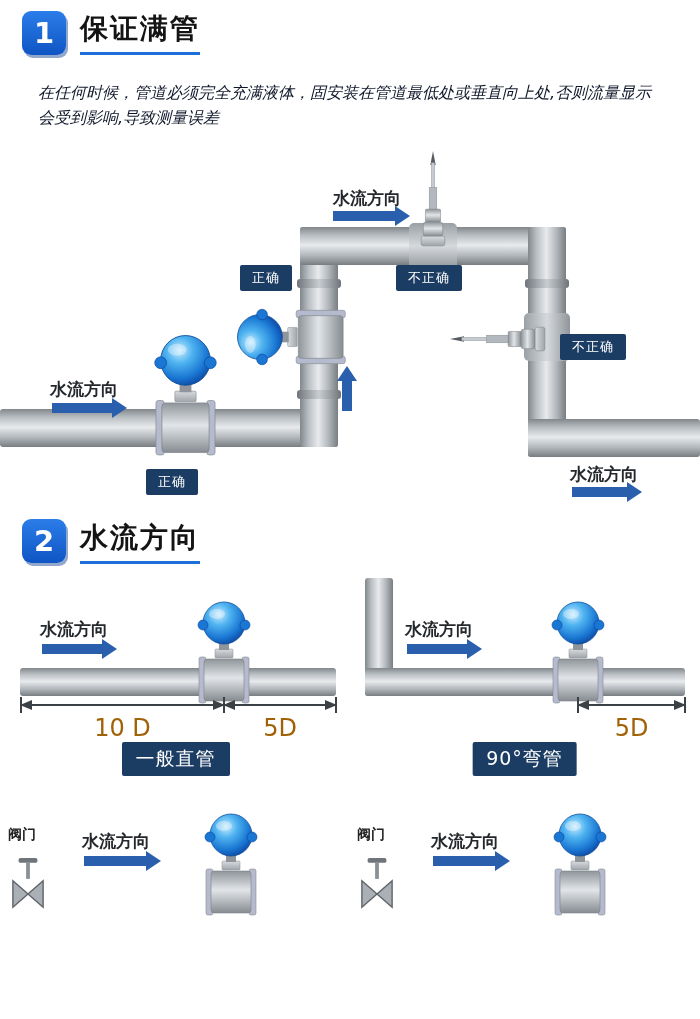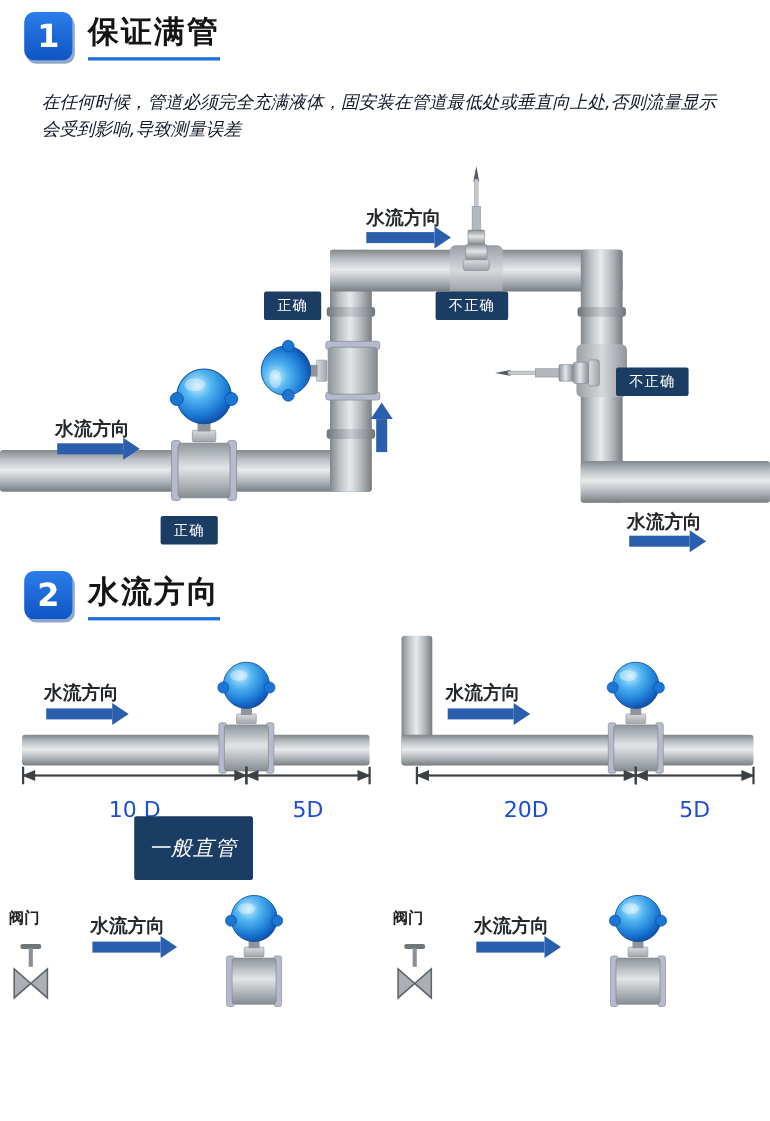--- a/index.html
+++ b/index.html
@@ -56,23 +56,23 @@
   .grid{display:grid;grid-template-columns:1fr 1fr;gap:12px 10px;padding:4px 6px 8px;margin-top:6px;}
   .panel{position:relative;height:200px;}
   .dim{position:absolute;top:126px;z-index:4;}
   .dim-line{position:relative;height:2px;background:#3c4146;}
   .dim-line::before{content:"";position:absolute;left:-1px;top:-4px;
     border-right:12px solid #3c4146;border-top:5px solid transparent;border-bottom:5px solid transparent;}
   .dim-line::after{content:"";position:absolute;right:-1px;top:-4px;
     border-left:12px solid #3c4146;border-top:5px solid transparent;border-bottom:5px solid transparent;}
   .tick{position:absolute;top:-7px;width:2px;height:16px;background:#3c4146;}
   .tick.tl{left:-1px;} .tick.tr{right:-1px;}
-  .dim-label{text-align:center;font-size:20px;font-weight:500;color:#1d4ed8;margin-top:18px;}
+  .dim-label{text-align:center;font-size:24px;font-weight:500;color:#a16207;margin-top:8px;}
   .pname{position:absolute;top:164px;left:50%;transform:translateX(-50%);z-index:6;
-    background:#1c3d63;color:#fff;font-size:19px;padding:16px 14px;border-radius:2px;letter-spacing:1px;white-space:nowrap;font-style:italic;}
+    background:#1c3d63;color:#fff;font-size:19px;padding:4px 14px;border-radius:2px;letter-spacing:1px;white-space:nowrap;}
   .valve-label{position:absolute;z-index:5;font-size:14px;font-weight:bold;color:#222;}
   .valve{position:absolute;z-index:3;}
 </style>
 </head>
 <body>
 
 <svg width="0" height="0" style="position:absolute" aria-hidden="true">
   <defs>
     <radialGradient id="gHead" cx="38%" cy="30%" r="75%">
       <stop offset="0%" stop-color="#c9ecff"></stop>
@@ -208,34 +208,28 @@
       </div>
 
       <div class="panel">
         <div class="pipe v" style="left:10px;top:0;width:28px;height:118px;"></div>
         <div class="pipe" style="left:10px;top:90px;width:320px;height:28px;"></div>
         <span class="flow-text" style="left:50px;top:40px;">水流方向</span>
         <div class="arr" style="left:52px;top:66px;width:60px;"></div>
         <svg class="fm" style="left:193px;top:16px;" width="60" height="120">
             <use href="#sym-fm"></use>
           </svg>
-        <div class="dim" style="left:24px;width:199px;">
-          <div class="dim-line">
-              <span class="tick tl"></span>
-              <span class="tick tr"></span>
-            </div>
-          <div class="dim-label">20D</div>
-        </div>
         <div class="dim" style="left:223px;width:107px;">
           <div class="dim-line">
               <span class="tick tl"></span>
               <span class="tick tr"></span>
             </div>
           <div class="dim-label">5D</div>
         </div>
+        <span class="pname">90°弯管</span>
       </div>
 
       <div class="panel">
         <span class="valve-label" style="left:2px;top:36px;">阀门</span>
         <span class="flow-text" style="left:76px;top:40px;">水流方向</span>
         <div class="arr" style="left:78px;top:66px;width:62px;"></div>
 
         <svg class="valve" style="left:5px;top:68px;" width="34" height="55">
             <use href="#sym-valve"></use>
           </svg>

